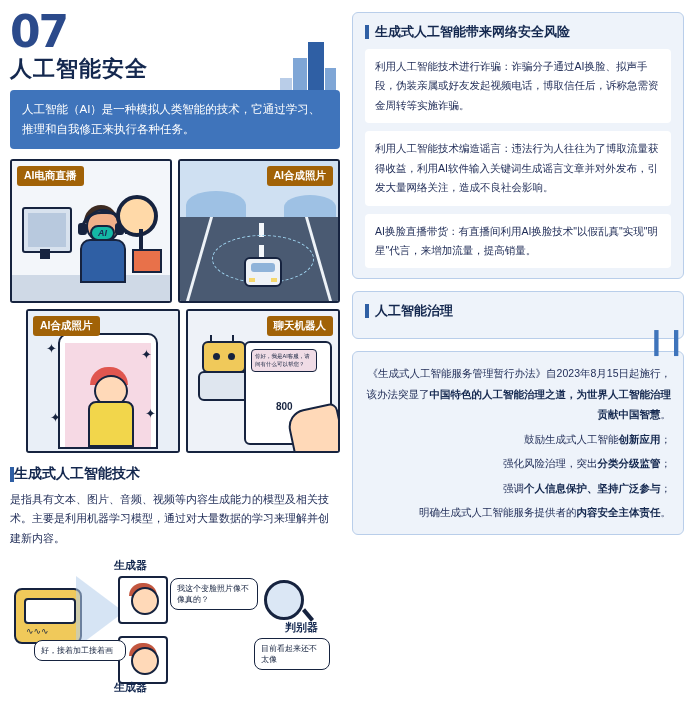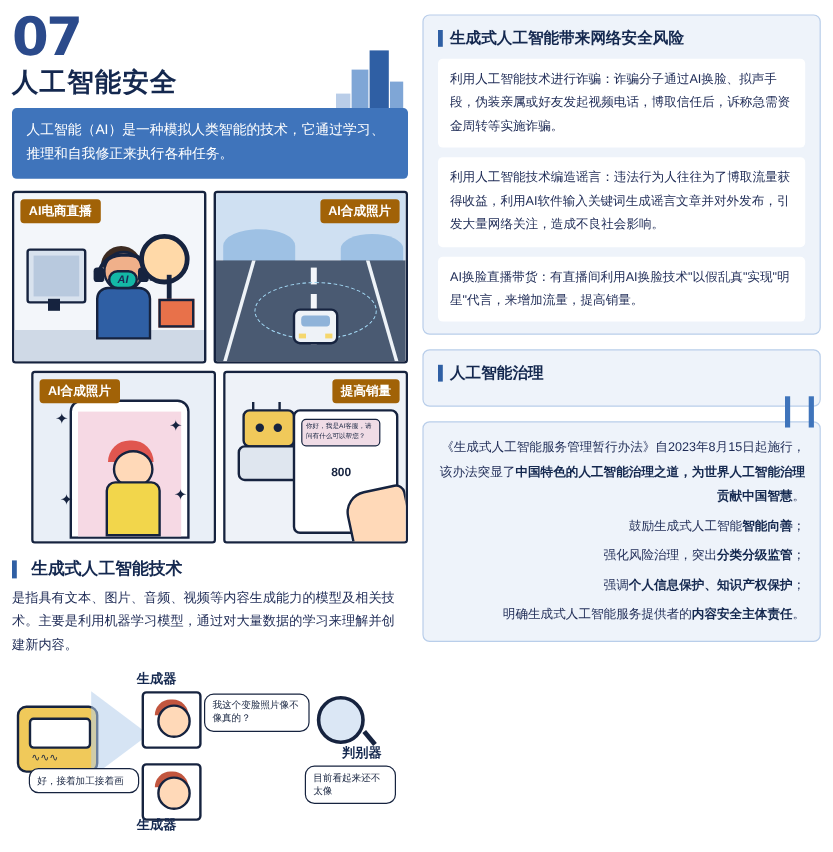--- a/index.html
+++ b/index.html
@@ -94,21 +94,21 @@
   .r-head{position:absolute;left:6px;top:6px;width:40px;height:28px;background:#f0c95a;border:2px solid #16233f;border-radius:6px;}
   .r-eye{position:absolute;top:10px;width:7px;height:7px;border-radius:50%;background:#16233f;}
   .r-ant{position:absolute;top:0;width:2px;height:7px;background:#16233f;}
   .r-body{position:absolute;left:2px;top:36px;width:48px;height:26px;background:#dfe6ef;border:2px solid #16233f;border-radius:6px;}
   .chat{position:absolute;right:6px;top:30px;width:84px;height:100px;background:#fff;border:2px solid #16233f;border-radius:6px;}
   .msg{position:absolute;font-size:5.5px;line-height:1.5;color:#16233f;background:#f0dce6;border:1px solid #16233f;border-radius:4px;padding:2px 3px;}
   .hand{position:absolute;right:-4px;bottom:-6px;width:48px;height:46px;background:#ffd9b8;border:2px solid #16233f;border-radius:18px 8px 0 0;transform:rotate(-12deg);}
   .bignum-msg{position:absolute;font-size:10px;font-weight:bold;color:#16233f;}
 
   
-  .sec-title{display:flex;align-items:center;gap:12px;margin-top:12px;}
+  .sec-title{display:flex;align-items:center;gap:0;margin-top:12px;}
   .bar{width:4px;height:15px;background:#2f5fa4;display:inline-block;}
   .sec-title span{font-size:14px;font-weight:bold;color:#14284f;}
   .sec-body{font-size:11px;line-height:1.75;margin-top:7px;color:#1d2a55;width:326px;}
 
   
   .gan{position:relative;margin-top:10px;width:330px;height:132px;}
   .gan-lbl{position:absolute;font-size:11px;font-weight:bold;color:#14284f;}
   .gan-bot{position:absolute;left:4px;top:30px;width:64px;height:52px;background:#f0c95a;border:2px solid #16233f;border-radius:8px;}
   .gan-bot .face{position:absolute;left:8px;top:8px;width:48px;height:22px;background:#fff;border:2px solid #16233f;border-radius:4px;}
   .gan-bot .wave{position:absolute;left:10px;top:36px;font-size:9px;color:#16233f;}
@@ -218,34 +218,34 @@
             <div class="girl-body"></div>
           </div>
           <div class="spark" style="left:18px;top:30px;">✦</div>
           <div class="spark" style="right:26px;top:36px;">✦</div>
           <div class="spark" style="left:22px;bottom:26px;">✦</div>
           <div class="spark" style="right:22px;bottom:30px;">✦</div>
         </div>
 
         <div class="cell">
           <div class="c4bg"></div>
-          <div class="celltag tag-tr">提高销量</div>
+          <div class="celltag tag-tr">聊天机器人</div>
           <div class="robot">
             <div class="r-ant" style="left:14px;"></div>
             <div class="r-ant" style="right:14px;"></div>
             <div class="r-head">
               <div class="r-eye" style="left:9px;"></div>
               <div class="r-eye" style="right:9px;"></div>
             </div>
             <div class="r-body"></div>
           </div>
           <div class="chat">
             <div class="msg" style="left:5px;top:6px;width:58px;">你好，我是AI客服，请问有什么可以帮您？</div>
 
-            <div class="bignum-msg" style="left:30px;top:46px;text-align:right;">800</div>
+            <div class="bignum-msg" style="left:30px;top:58px;text-align:right;">800</div>
           </div>
           <div class="hand"></div>
         </div>
       </div>
     </div>
 
     <div class="sec-title">
       <i class="bar"></i>
       <span>生成式人工智能技术</span>
     </div>
@@ -267,21 +267,21 @@
 
       <div class="mag" style="right:36px;top:22px;"></div>
       <div class="mag-h" style="right:30px;top:50px;"></div>
       <div class="gan-lbl" style="right:22px;top:62px;">判别器</div>
 
       <div class="face-card" style="left:108px;top:78px;">
         <div class="fc-hair"></div>
           <div class="fc-head"></div>
       </div>
       <div class="gan-lbl" style="left:104px;top:122px;">生成器</div>
-      <div class="gbub" style="left:14px;top:82px;width:78px;">好，接着加工接着画</div>
+      <div class="gbub" style="left:24px;top:82px;width:78px;">好，接着加工接着画</div>
       <div class="gbub" style="right:10px;top:80px;width:62px;">目前看起来还不太像</div>
     </div>
   </div>
 
   <div class="right">
 
     <div class="card">
       <div class="card-head">
         <i class="bar"></i>
         <div class="h">生成式人工智能带来网络安全风险</div>
@@ -296,20 +296,20 @@
         <i class="bar"></i>
         <div class="h">人工智能治理</div>
       </div>
     </div>
 
     <div class="lastcard quote">
       <div class="quote-mark">❙❙</div>
       <p>
         <span>《生成式人工智能服务管理暂行办法》自2023年8月15日起施行，该办法突显了</span><b>中国特色的人工智能治理之道，为世界人工智能治理贡献中国智慧</b><span>。</span>
       </p>
-      <p><span>鼓励生成式人工智能</span><b>智能向善</b><span>；</span></p>
+      <p><span>鼓励生成式人工智能</span><b>创新应用</b><span>；</span></p>
       <p><span>强化风险治理，突出</span><b>分类分级监管</b><span>；</span></p>
-      <p><span>强调</span><b>个人信息保护、知识产权保护</b><span>；</span></p>
+      <p><span>强调</span><b>个人信息保护、坚持广泛参与</b><span>；</span></p>
       <p><span>明确生成式人工智能服务提供者的</span><b>内容安全主体责任</b><span>。</span></p>
     </div>
 
   </div>
 </div>
 
 </body></html>

